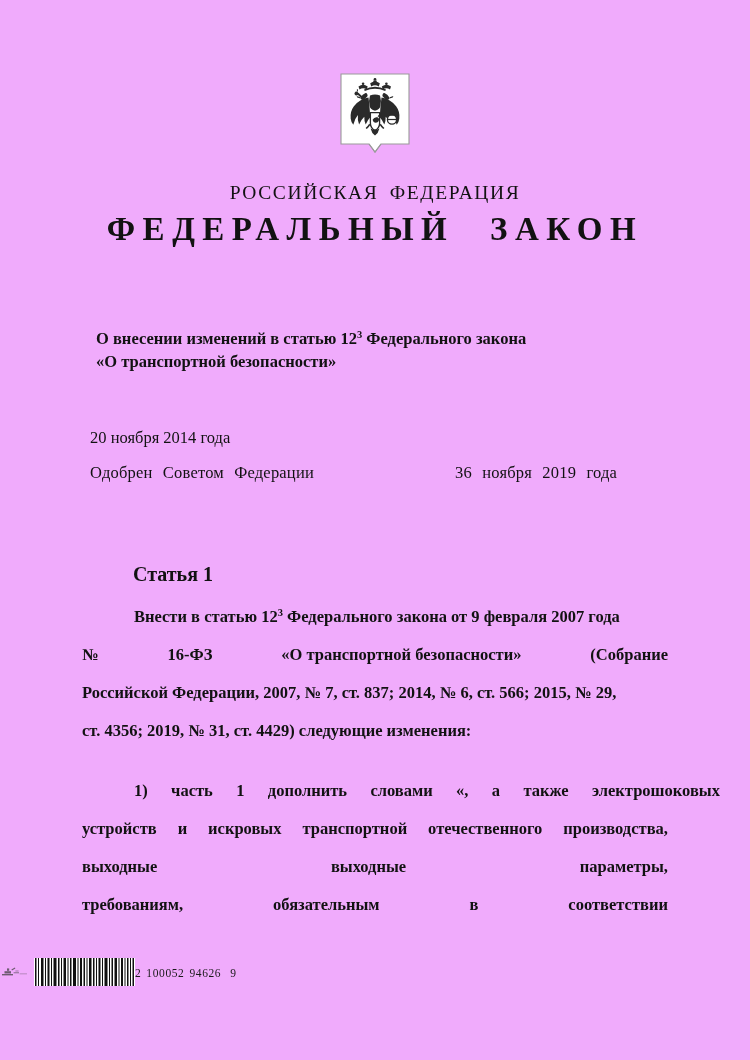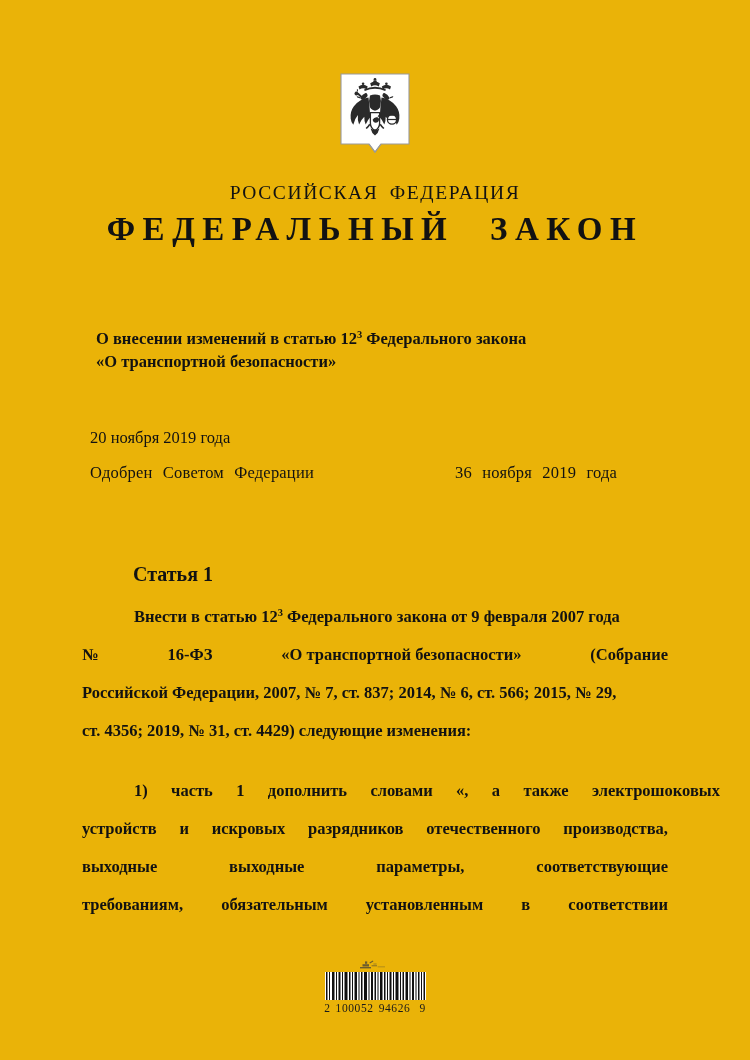--- a/index.html
+++ b/index.html
@@ -13,21 +13,21 @@
     height: 1060px;
     position: relative;
     font-family: "Liberation Serif", "DejaVu Serif", serif;
     color: #121212;
     overflow: hidden;
   }
 
   .page {
     position: absolute;
     inset: 0;
-    background: #eab308;
+    background: #f0abfc;
   }
 
   
   .emblem-wrap {
     position: absolute;
     left: 0;
     right: 0;
     top: 72px;
     display: flex;
     justify-content: center;
@@ -151,21 +151,21 @@
   }
   .spread > span { white-space: pre; }
 
   
   .barcode-area {
     position: absolute;
     left: 0;
     right: 0;
     top: 958px;
     display: flex;
-    flex-direction: column;
+    flex-direction: row;
     align-items: center;
   }
   .bc-mark {
     width: 34px;
     height: 12px;
     margin-bottom: 2px;
     opacity: .72;
   }
   .bc-bars {
     width: 101px;
@@ -243,21 +243,21 @@
 
   <div class="law-line">ФЕДЕРАЛЬНЫЙ ЗАКОН</div>
 
   <div class="doc-title">
     <div><span>О внесении изменений в статью 12</span><span class="sup">3</span><span> Федерального закона</span></div>
     <div>«О транспортной безопасности»</div>
   </div>
 
   <div class="adopt-block">
     <div class="adopt-row">
-      <span class="date">20 ноября 2019 года</span>
+      <span class="date">20 ноября 2014 года</span>
     </div>
     <div class="adopt-row spaced">
       <span class="label">Одобрен Советом Федерации</span>
       <span class="date">36 ноября 2019 года</span>
     </div>
   </div>
 
   <div class="article-head">Статья 1</div>
 
   <div class="body-block">
@@ -288,36 +288,34 @@
         <span>«,</span>
         <span>а</span>
         <span>также</span>
         <span>электрошоковых</span>
       </span>
 
       <span class="spread">
         <span>устройств</span>
         <span>и</span>
         <span>искровых</span>
-        <span>разрядников</span>
+        <span>транспортной</span>
         <span>отечественного</span>
         <span>производства,</span>
       </span>
 
       <span class="spread">
         <span>выходные</span>
         <span>выходные</span>
         <span>параметры,</span>
-        <span>соответствующие</span>
       </span>
 
       <span class="spread">
         <span>требованиям,</span>
         <span>обязательным</span>
-        <span>установленным</span>
         <span>в</span>
         <span>соответствии</span>
       </span>
     </p>
   </div>
 
   <div class="barcode-area">
 
     <svg class="bc-mark" viewBox="0 0 34 12" aria-hidden="true">
       <g fill="#3d3d3d">

